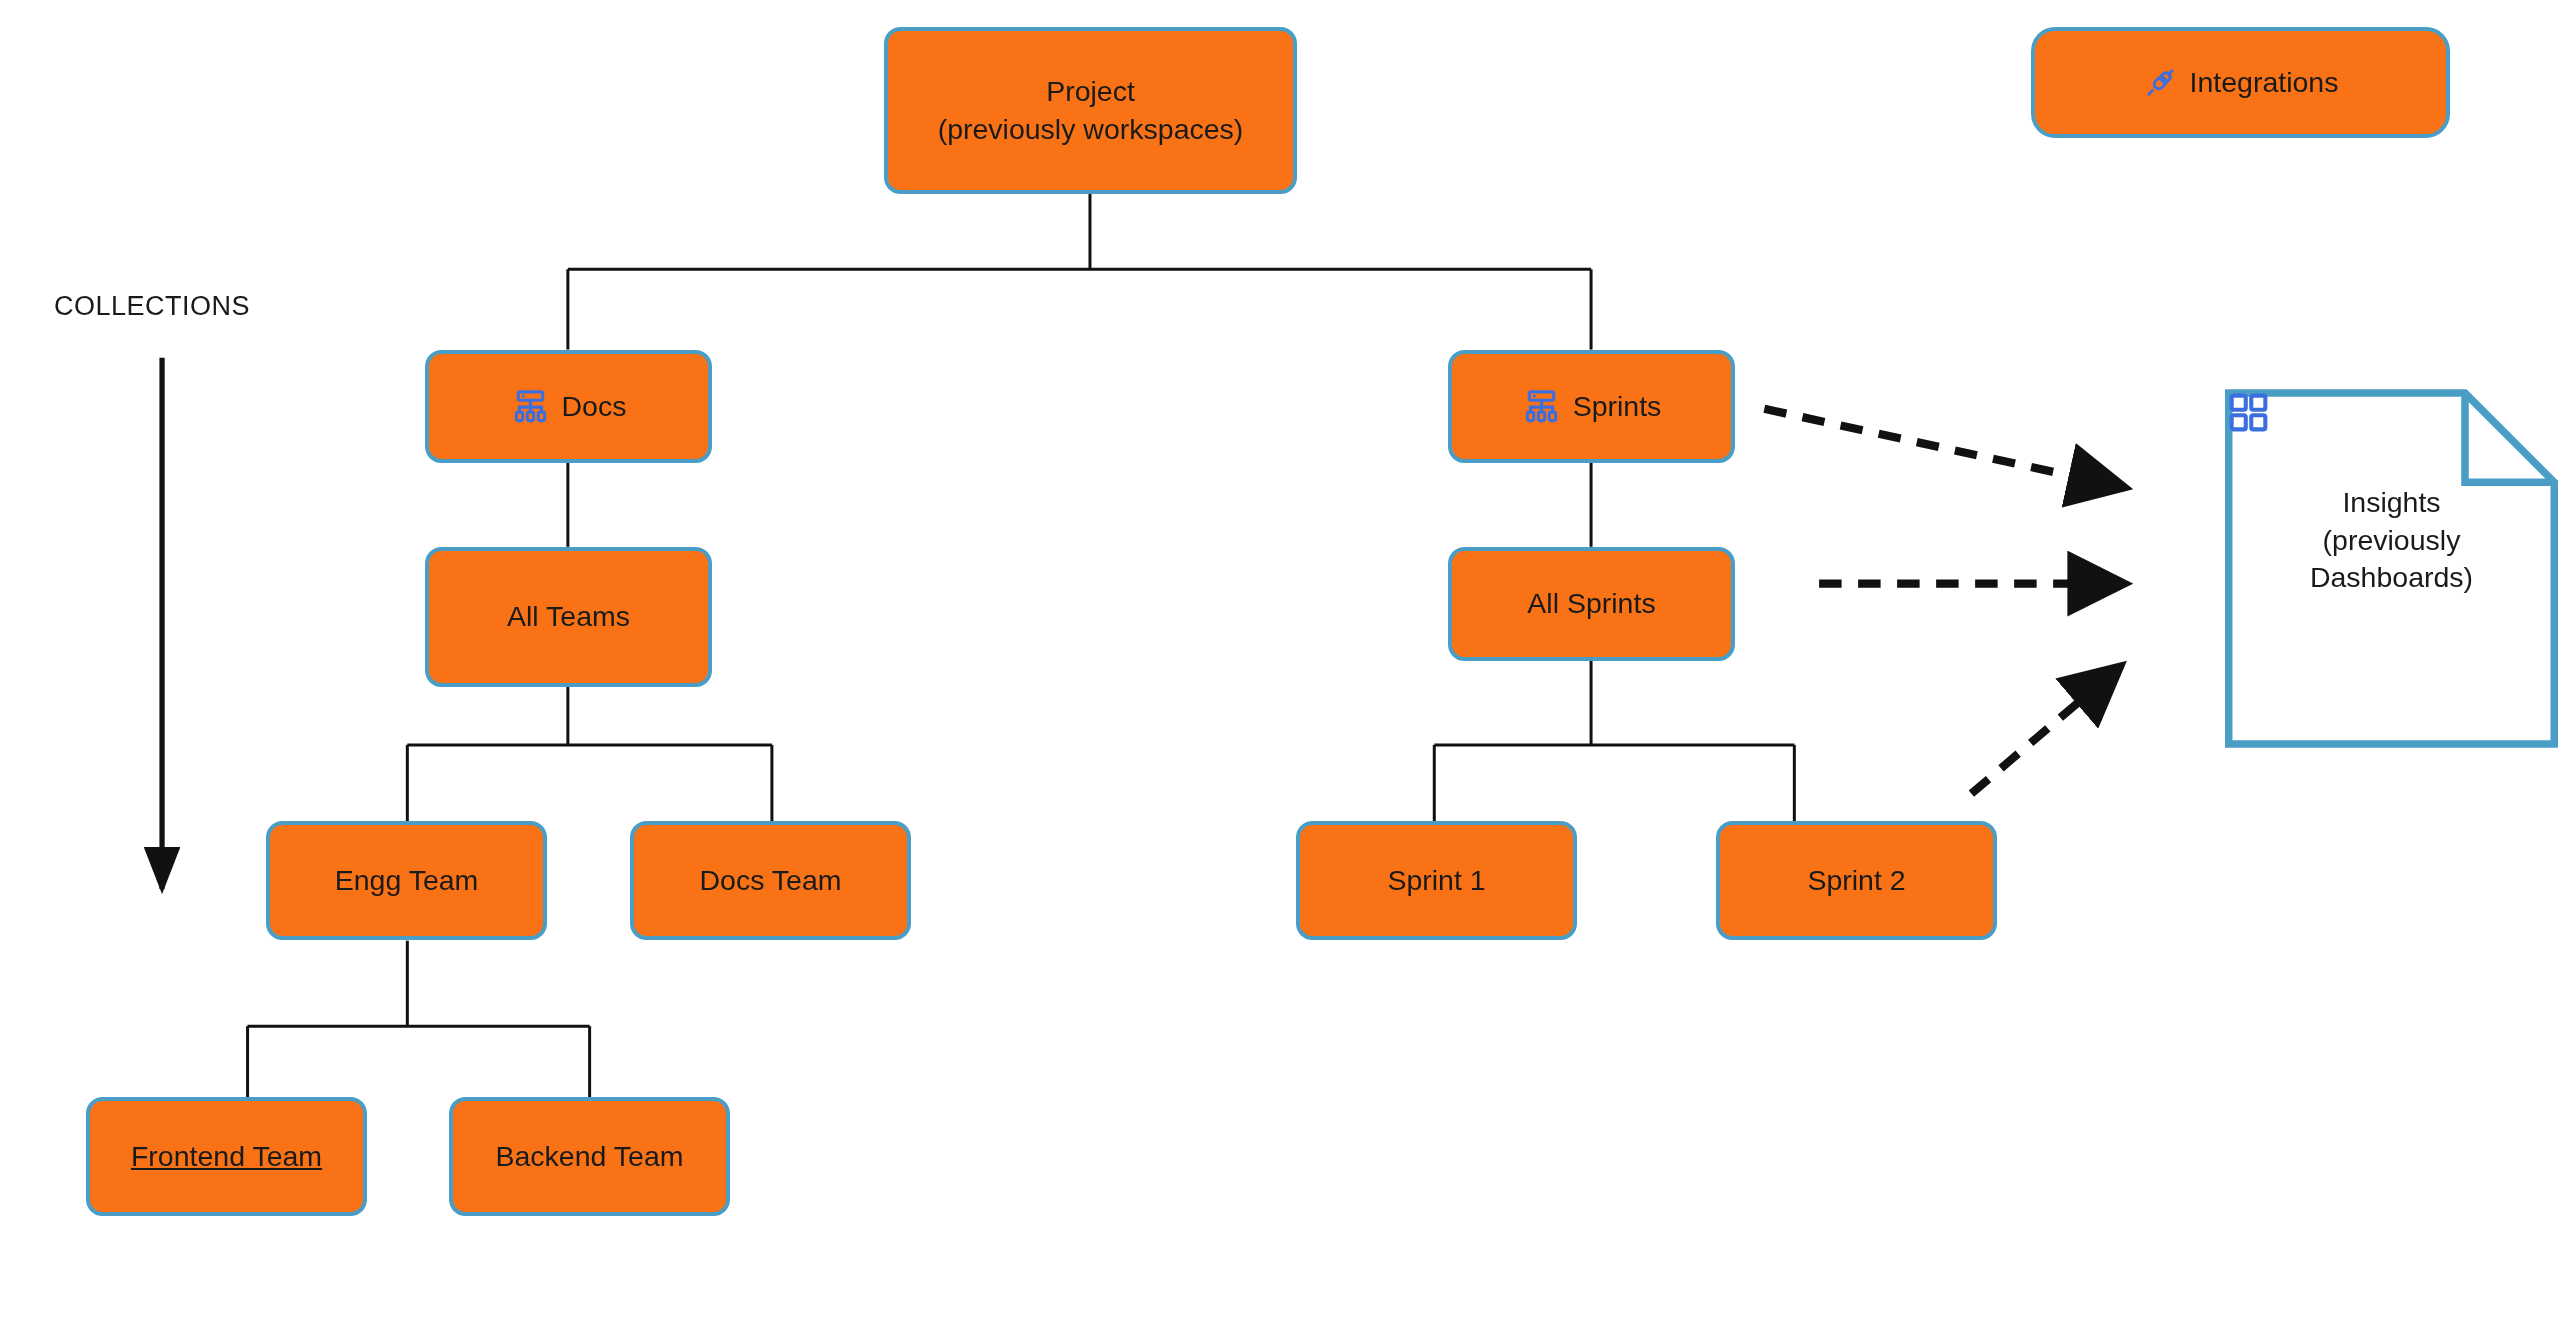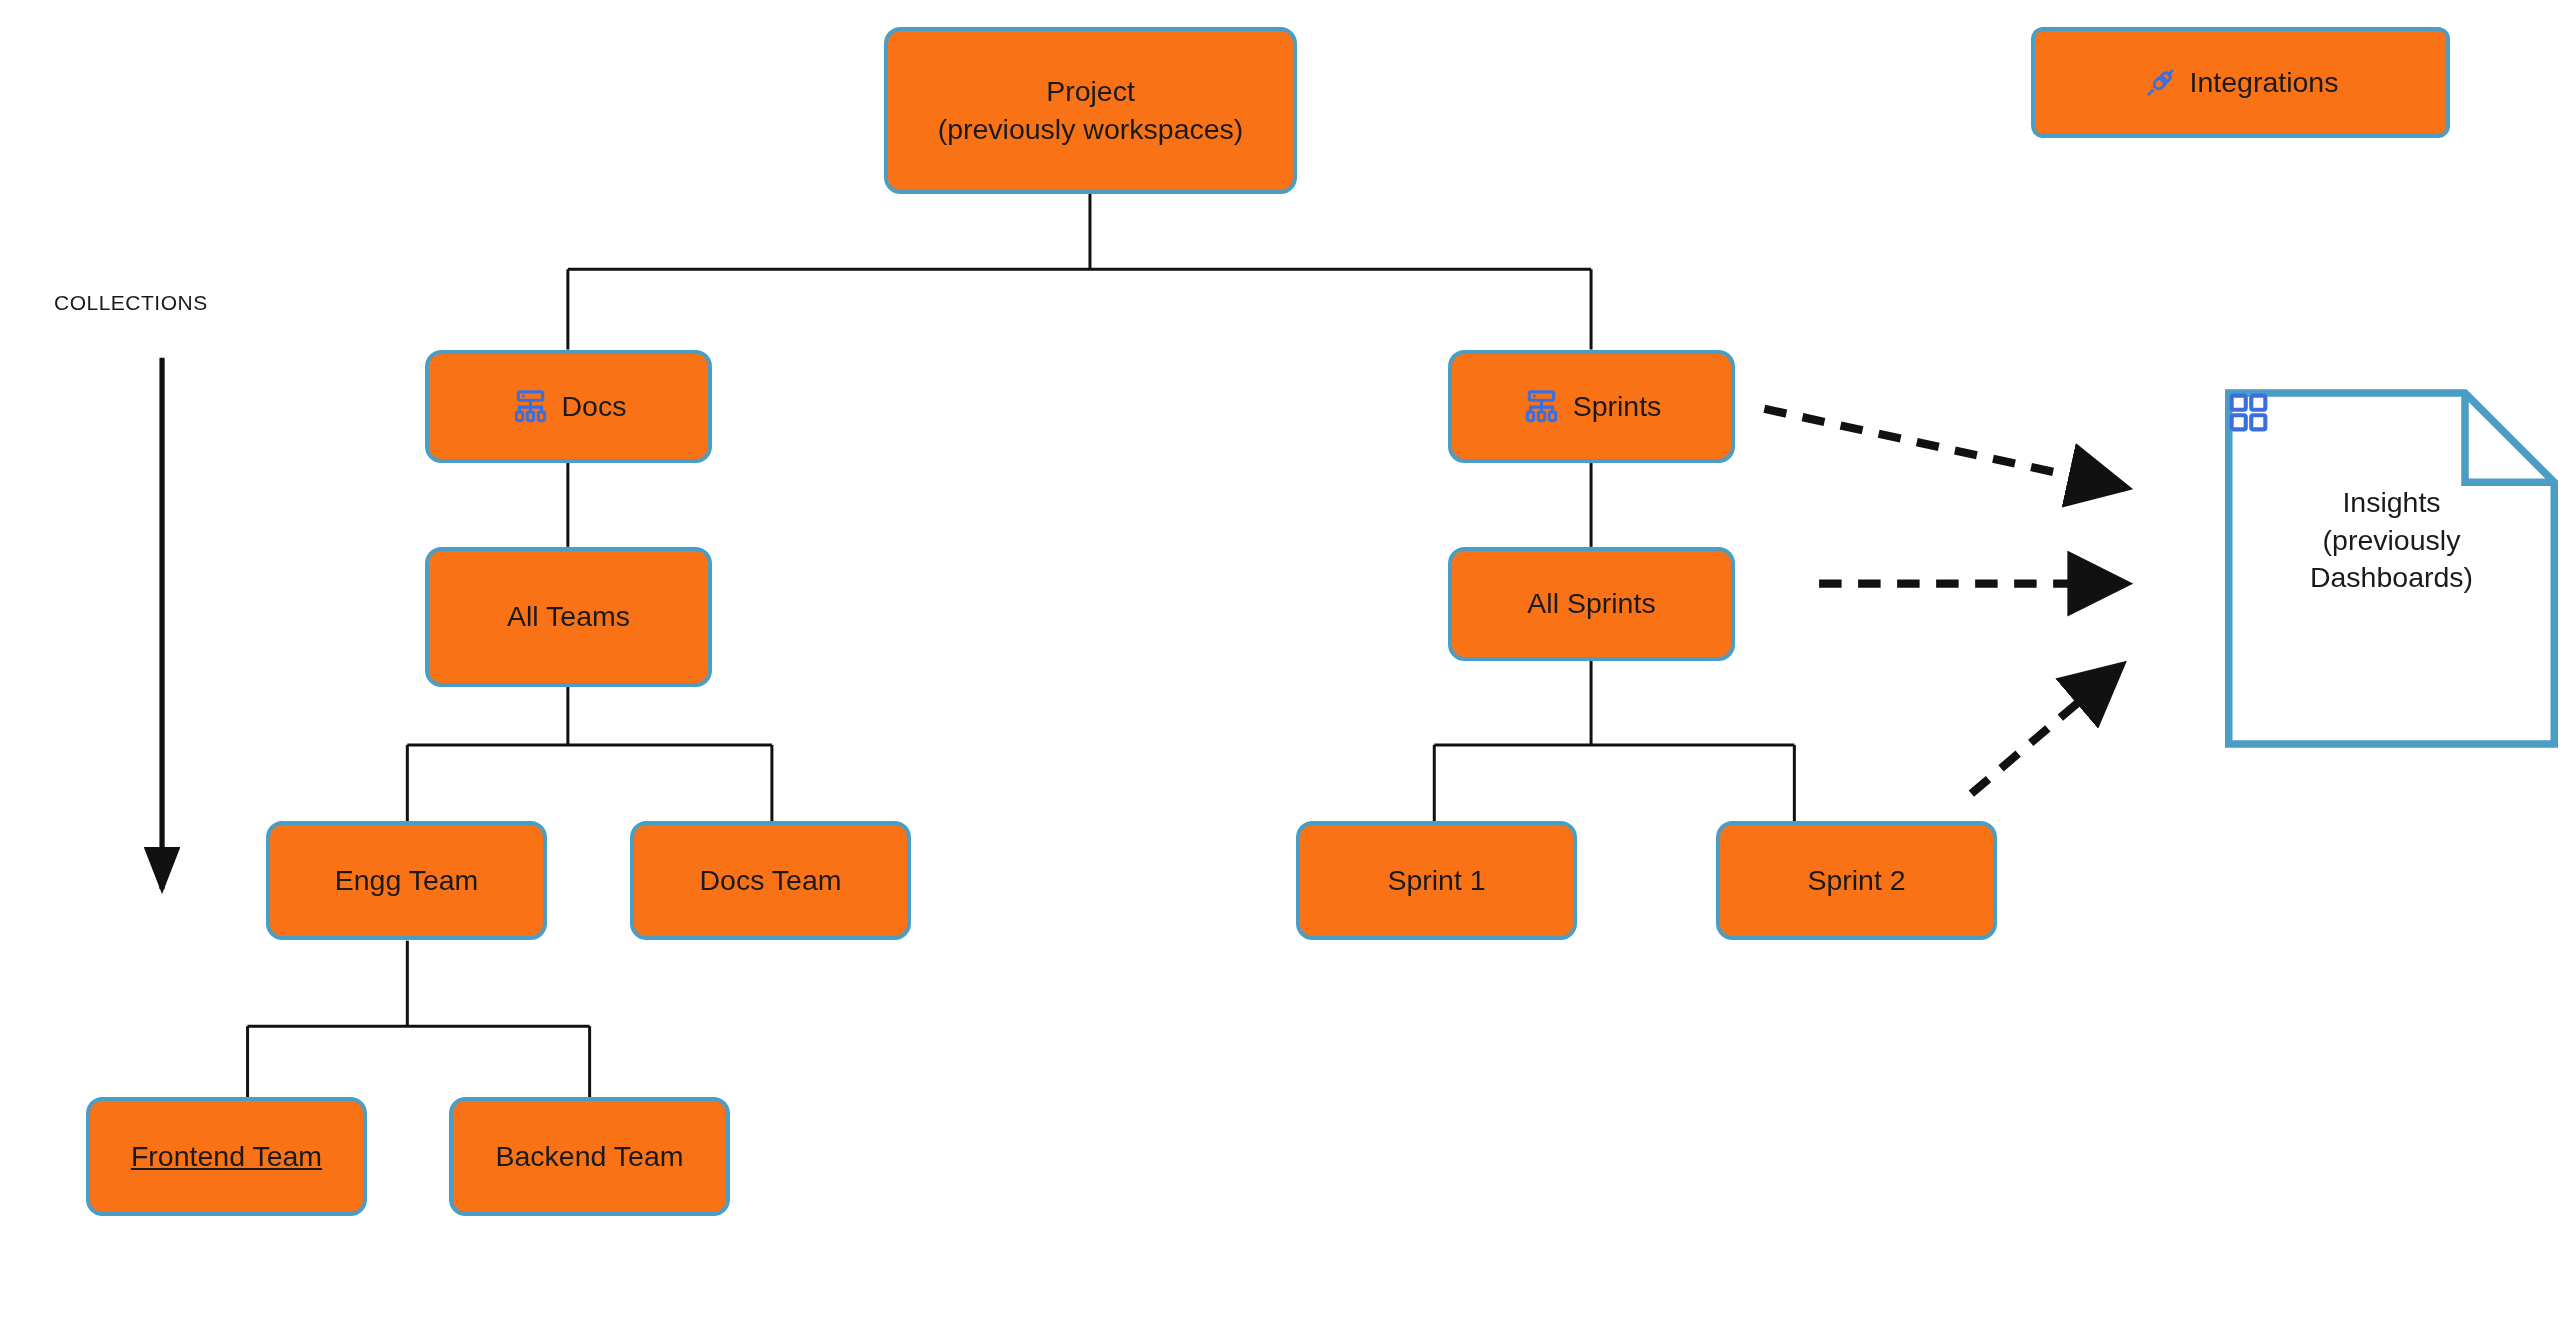--- a/index.html
+++ b/index.html
@@ -38,31 +38,31 @@
     justify-content: center;
     text-align: center;
     color: #1a1a1a;
     font-size: 28.5px;
     line-height: 1.32;
     font-family: "Liberation Sans", sans-serif;
     z-index: 3;
   }
   .node .label { white-space: pre-line; }
 
-  .node.pill { border-radius: 12px; }
+  .node.pill { border-radius: 24px; }
 
   .node.with-icon {
     flex-direction: row;
     gap: 12px;
   }
 
   
   .caption {
     position: absolute;
-    font-size: 21px;
+    font-size: 27px;
     letter-spacing: 0.5px;
     color: #1a1a1a;
     white-space: nowrap;
     z-index: 3;
   }
 
   
   #insights-node {
     position: absolute;
     left: 2225px;

